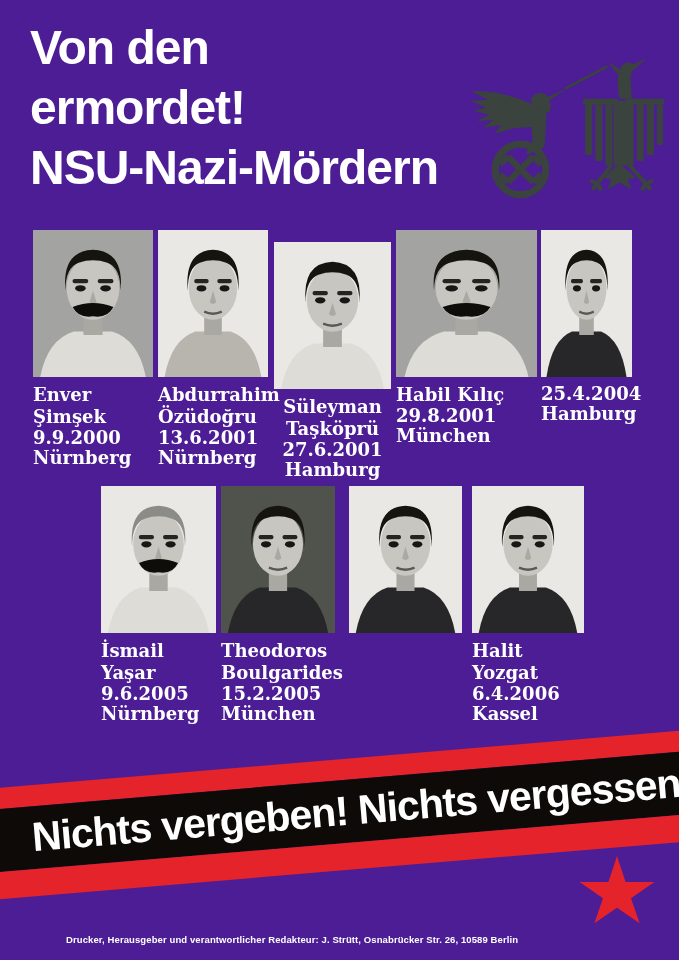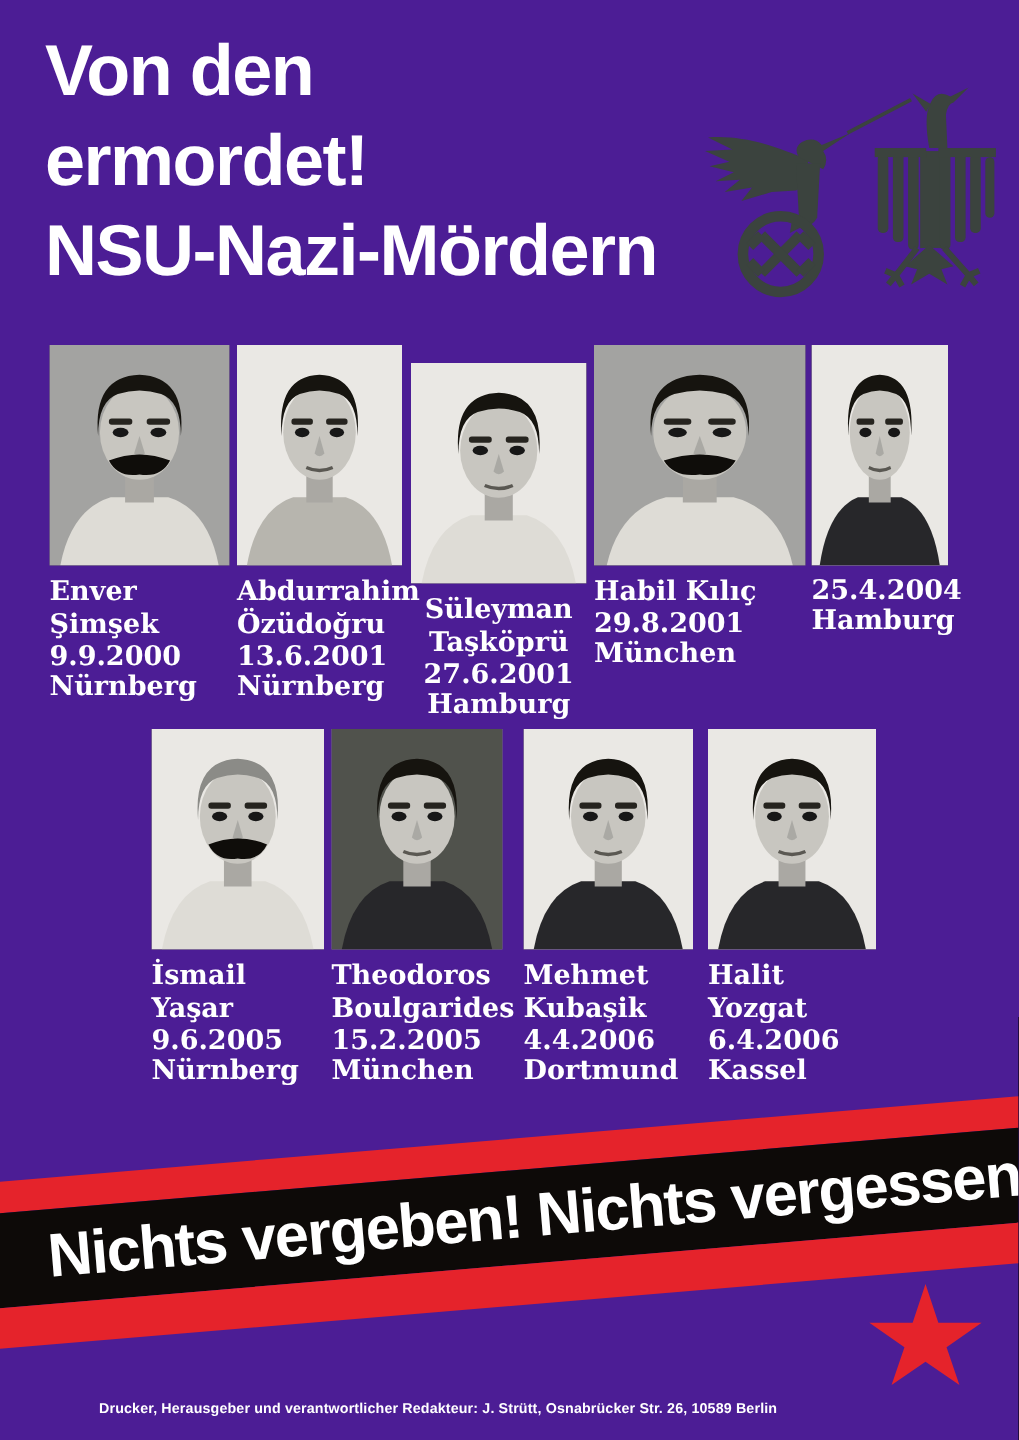--- a/index.html
+++ b/index.html
@@ -303,25 +303,20 @@
     <path d="M27,52 Q24,18 50,17 Q76,18 73,52 Q73,32 62,28 Q50,24 38,28 Q27,32 27,52 Z" fill="var(--phair)"></path>
     <rect x="33" y="42" width="13" height="3.6" rx="1.6" fill="#26241f"></rect>
     <rect x="54" y="42" width="13" height="3.6" rx="1.6" fill="#26241f"></rect>
     <ellipse cx="39.5" cy="50" rx="4.4" ry="2.7" fill="#171717"></ellipse>
     <ellipse cx="60.5" cy="50" rx="4.4" ry="2.7" fill="#171717"></ellipse>
     <path d="M50,52 L47,62 Q50,65 53,62 Z" fill="#9c9c98" opacity="0.7"></path>
     <path d="M42,70 Q50,73.5 58,70" stroke="#5a5852" stroke-width="2" fill="none"></path>
     <path class="mst" d="M33,66 Q50,59 67,66 Q62,76 50,74 Q38,76 33,66 Z" fill="#0f0d0a"></path>
   </svg>
 </div>
-    <figcaption>
-      <div class="vname">Mehmet Kubaşik</div>
-      <div class="vdate">4.4.2006</div>
-      <div class="vcity">Dortmund</div>
-    </figcaption>
   </figure>
 
   <figure class="victim v9 bg-light shirt-dark">
     <div class="photo">
   <svg viewBox="0 0 100 126" preserveAspectRatio="none" aria-hidden="true">
     <rect width="100" height="126" fill="var(--pbg)"></rect>
     <path d="M6,126 Q12,94 34,87 L66,87 Q88,94 94,126 Z" fill="var(--pshirt)"></path>
     <rect x="42" y="70" width="16" height="20" fill="#aaa8a3"></rect>
     <ellipse cx="50" cy="50" rx="22" ry="27" fill="var(--pskin)"></ellipse>
     <path d="M27,52 Q24,18 50,17 Q76,18 73,52 Q73,32 62,28 Q50,24 38,28 Q27,32 27,52 Z" fill="var(--phair)"></path>

